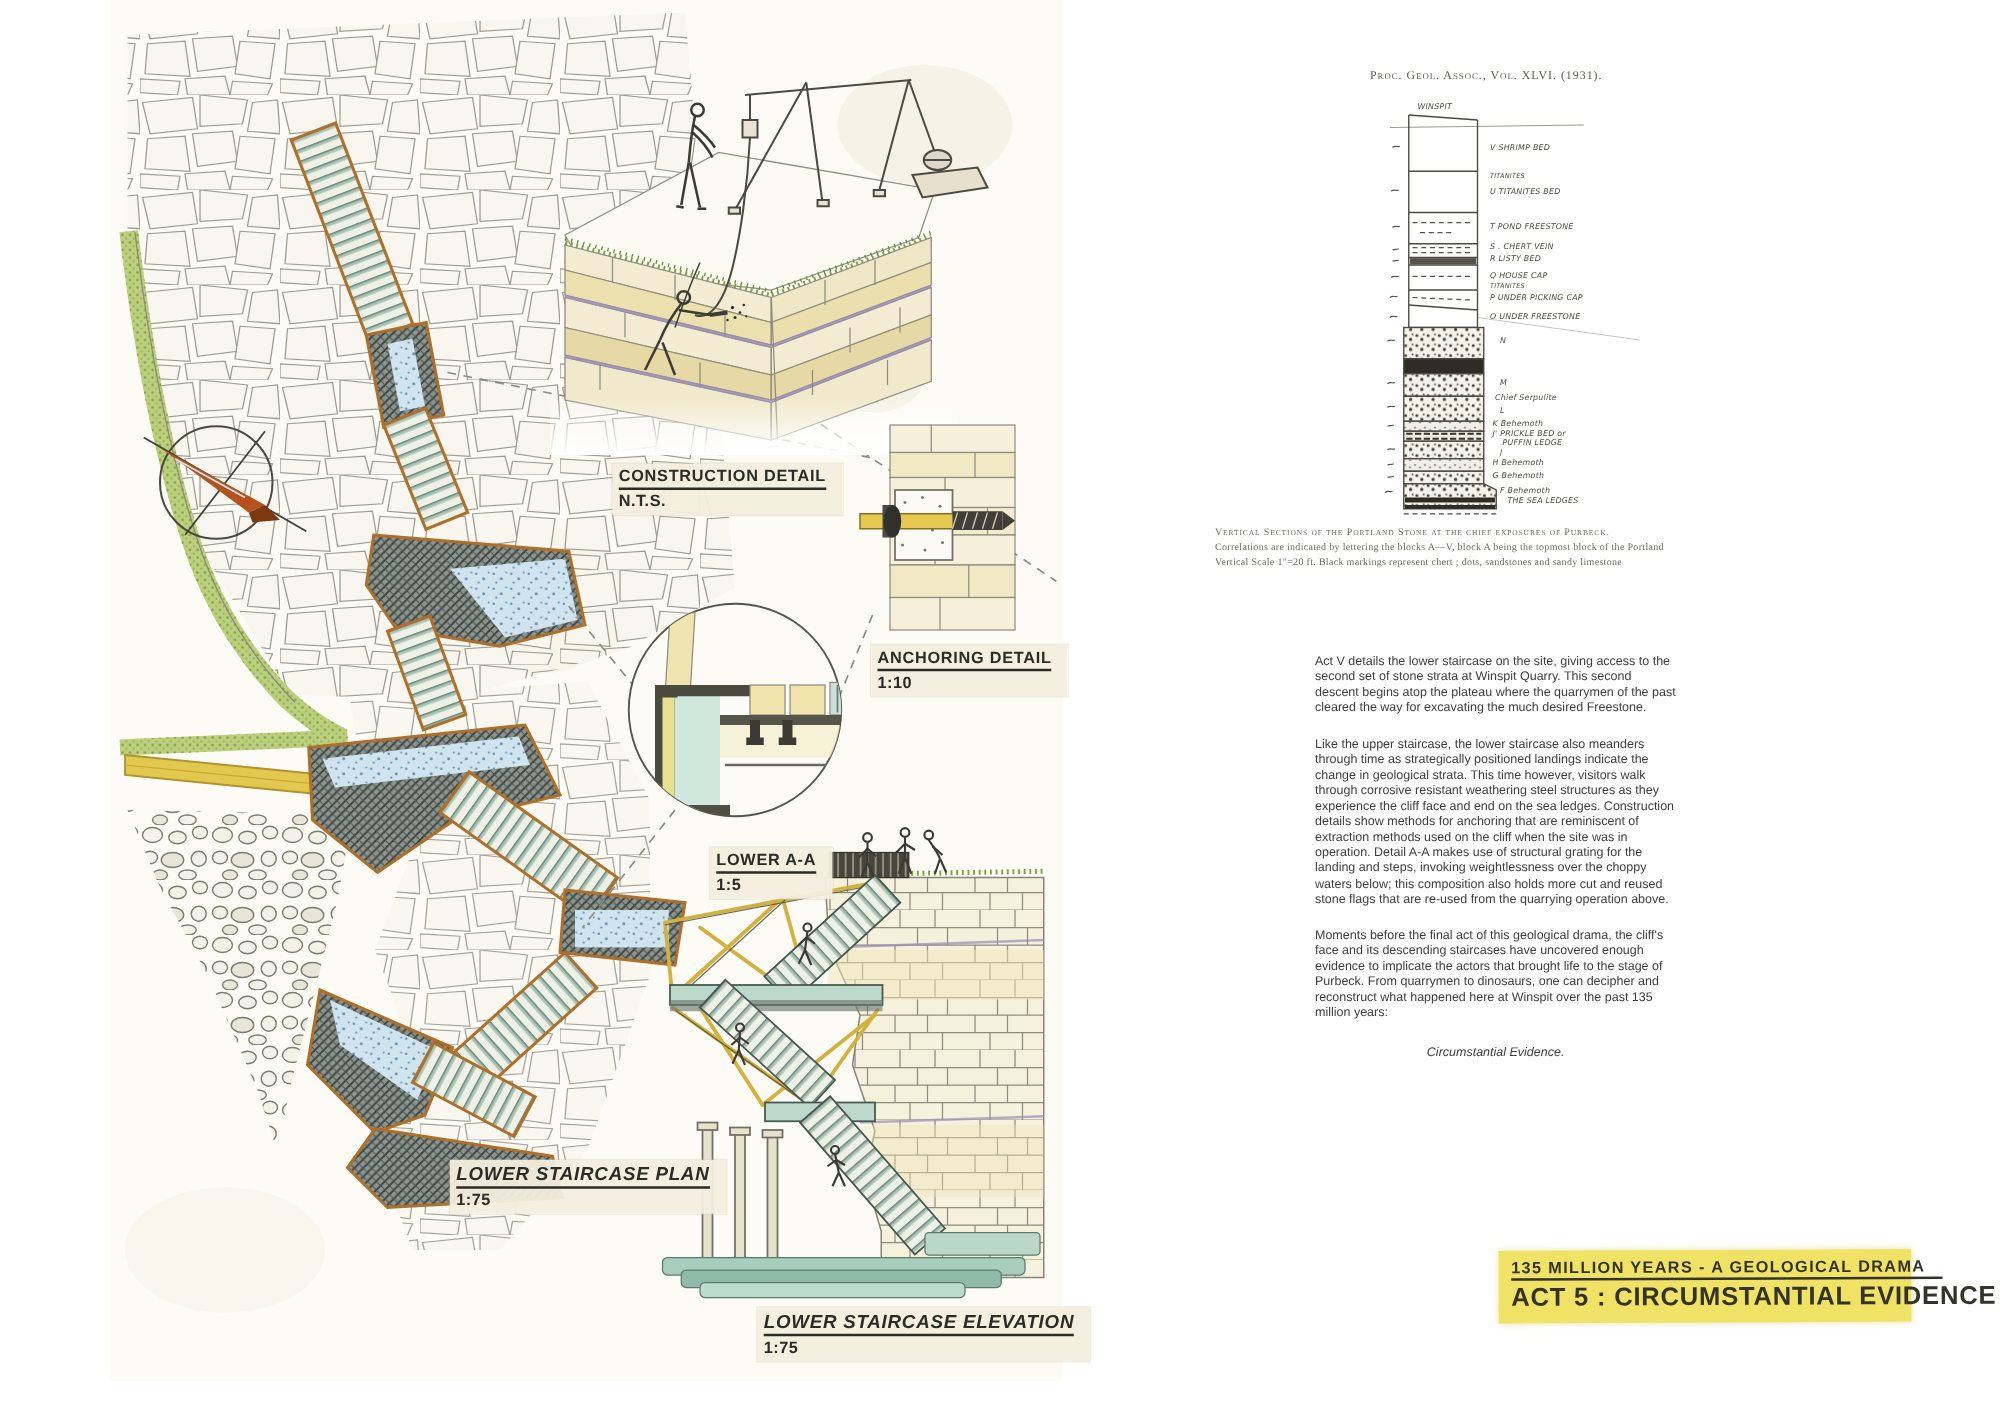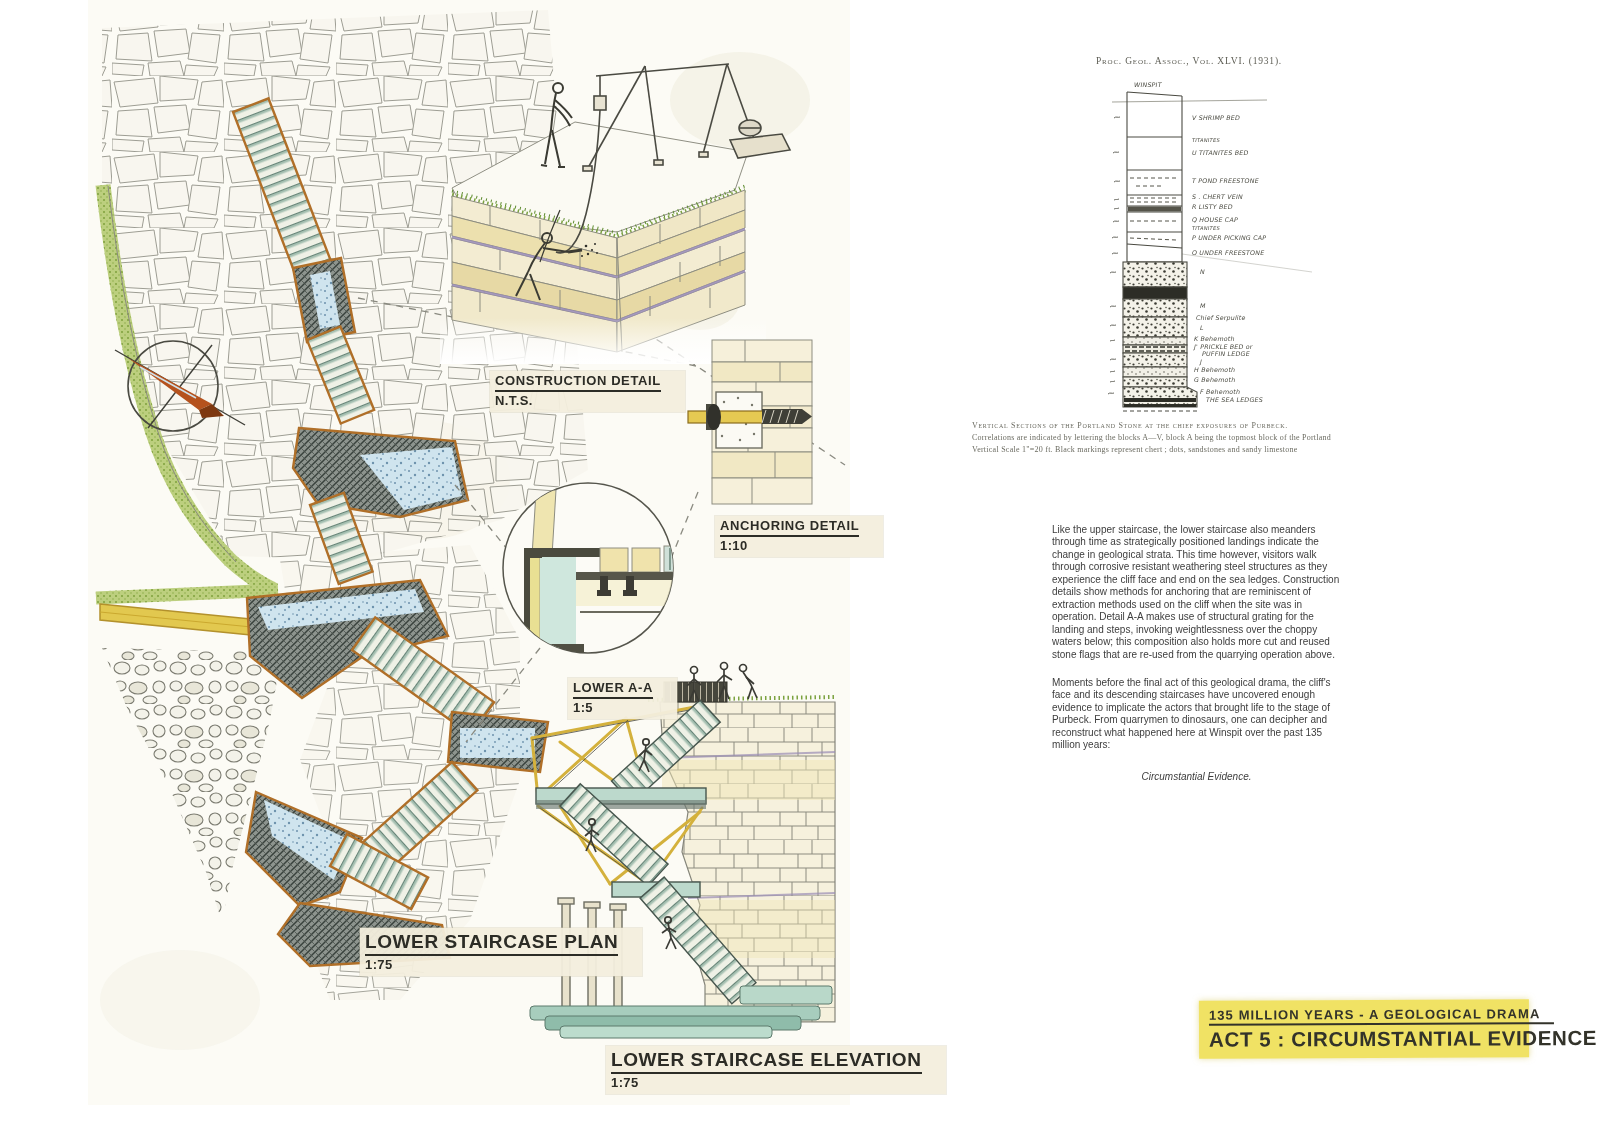--- a/index.html
+++ b/index.html
@@ -2,25 +2,25 @@
 <html><head>
 <meta charset="utf-8">
 <style>
   html,body{margin:0;padding:0;background:#ffffff;}
   .page{position:relative;width:1600px;height:1130px;background:#ffffff;overflow:hidden;
         font-family:"Liberation Sans",sans-serif;}
   svg{display:block;}
   #art{position:absolute;left:0;top:0;pointer-events:none;}
 
   
-  .dlabel{position:absolute;background:rgba(243,238,221,.95);padding:3px 24px 3px 5px;
+  .dlabel{position:absolute;background:rgba(243,238,221,.95);padding:3px 13px 3px 5px;
           color:#2c2c26;font-weight:bold;line-height:1.15;box-shadow:0 0 0 1px rgba(210,203,180,.35);}
   .dtitle{font-size:13px;letter-spacing:.6px;border-bottom:2px solid #2c2c26;padding-bottom:1px;white-space:nowrap;}
   .dscale{font-size:13px;padding-top:2px;letter-spacing:.4px;}
-  .dlabel.big .dtitle{font-size:19px;}
+  .dlabel.big .dtitle{font-size:15px;font-style:italic;}
 
   
   .geo-header{position:absolute;left:1078px;top:56px;width:222px;text-align:center;
               font-family:"Liberation Serif",serif;font-variant:small-caps;
               font-size:9.5px;letter-spacing:.8px;color:#5d5d54;}
   .geo-caption{position:absolute;left:972px;top:420px;width:446px;
                font-family:"Liberation Serif",serif;font-size:8px;line-height:1.5;
                color:#6b6b61;letter-spacing:.25px;}
   .geo-caption .cap1{font-variant:small-caps;letter-spacing:.7px;}
   #geocol{position:absolute;left:1050px;top:58px;}
@@ -473,21 +473,21 @@
             <path d="M671,938 L676,949"></path>
           </g>
     </g>
   </g>
 </svg>
 
 <div class="dlabel" style="left:490px;top:371px;">
   <div class="dtitle">CONSTRUCTION DETAIL</div>
   <div class="dscale">N.T.S.</div>
 </div>
-<div class="dlabel" style="left:715px;top:516px;">
+<div class="dlabel" style="left:697px;top:516px;">
   <div class="dtitle">ANCHORING DETAIL</div>
   <div class="dscale">1:10</div>
 </div>
 <div class="dlabel" style="left:568px;top:678px;">
   <div class="dtitle">LOWER A-A</div>
   <div class="dscale">1:5</div>
 </div>
 <div class="dlabel big" style="left:360px;top:928px;">
   <div class="dtitle">LOWER STAIRCASE PLAN</div>
   <div class="dscale">1:75</div>
@@ -606,20 +606,21 @@
   </g>
 </svg>
 
 <div class="geo-caption">
   <div class="cap1">Vertical Sections of the Portland Stone at the chief exposures of Purbeck.</div>
   <div>Correlations are indicated by lettering the blocks A—V, block A being the topmost block of the Portland</div>
   <div>Vertical Scale 1"=20 ft.   Black markings represent chert ; dots, sandstones and sandy limestone</div>
 </div>
 
 <div class="essay">
+  <p>Act V details the lower staircase on the site, giving access to the second set of stone strata at Winspit Quarry. This second descent begins atop the plateau where the quarrymen of the past cleared the way for excavating the much desired Freestone.</p>
   <p>Like the upper staircase, the lower staircase also meanders through time as strategically positioned landings indicate the change in geological strata. This time however, visitors walk through corrosive resistant weathering steel structures as they experience the cliff face and end on the sea ledges. Construction details show methods for anchoring that are reminiscent of extraction methods used on the cliff when the site was in operation. Detail A-A makes use of structural grating for the landing and steps, invoking weightlessness over the choppy waters below; this composition also holds more cut and reused stone flags that are re-used from the quarrying operation above.</p>
   <p>Moments before the final act of this geological drama, the cliff's face and its descending staircases have uncovered enough evidence to implicate the actors that brought life to the stage of Purbeck. From quarrymen to dinosaurs, one can decipher and reconstruct what happened here at Winspit over the past 135 million years:</p>
   <p class="closing">Circumstantial Evidence.</p>
 </div>
 
 <div class="banner">
   <div class="banner-line1">135 MILLION YEARS - A GEOLOGICAL DRAMA</div>
   <div class="banner-line2">ACT 5 : CIRCUMSTANTIAL EVIDENCE</div>
 </div>
 

